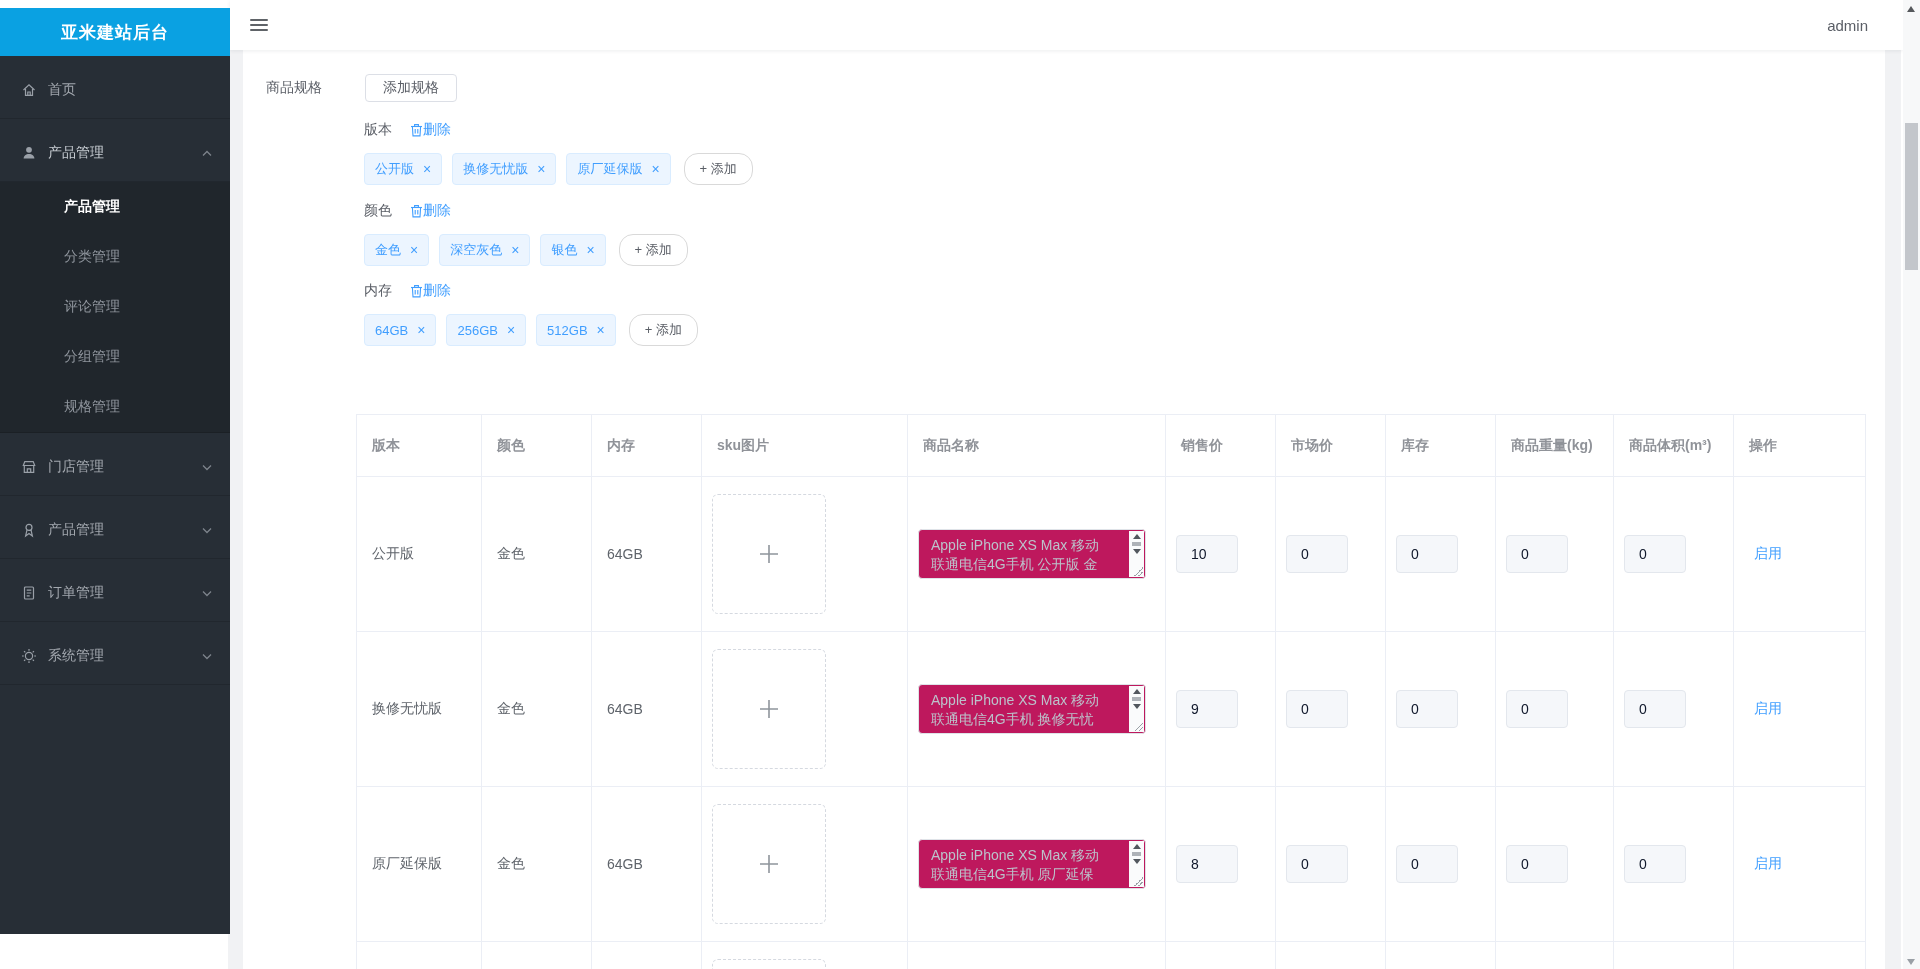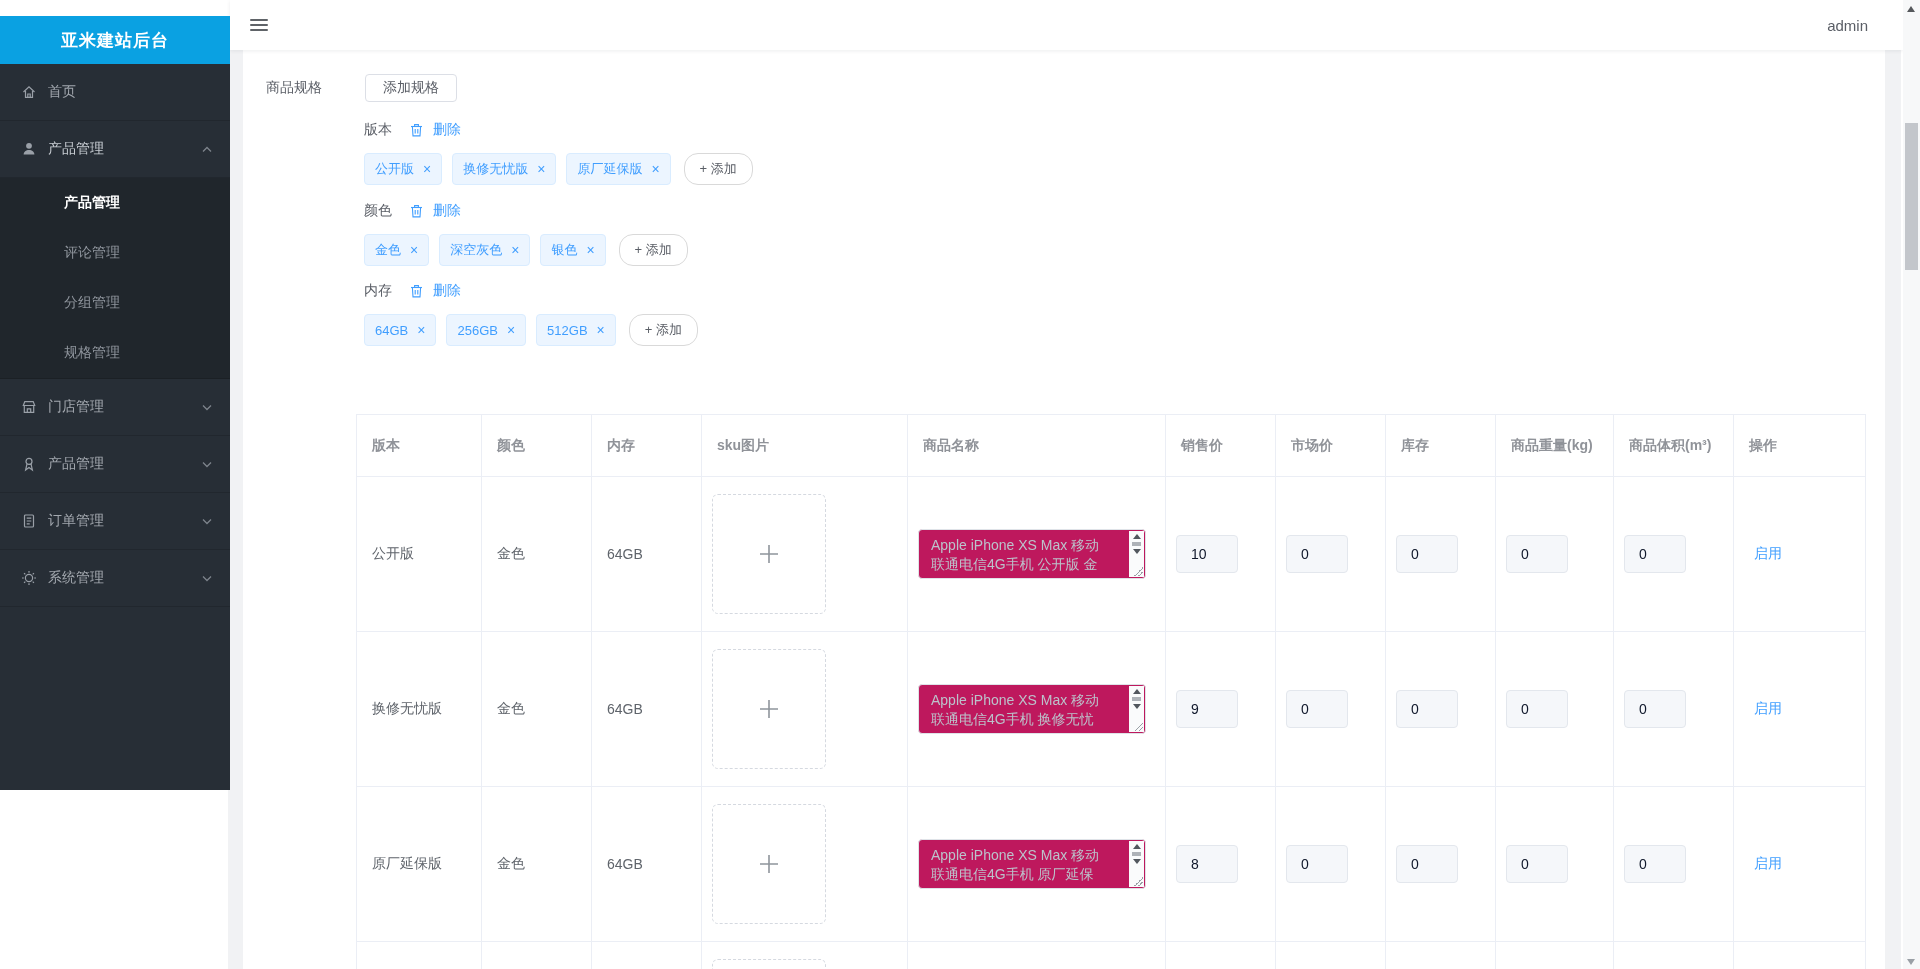--- a/index.html
+++ b/index.html
@@ -1,25 +1,25 @@
 <!DOCTYPE html>
 <html><head>
 <meta charset="utf-8">
 <style>
   * { margin:0; padding:0; box-sizing:border-box; }
   html,body { width:1920px; height:969px; overflow:hidden; }
   body { font-family:"Liberation Sans","DejaVu Sans",sans-serif; background:#fff; color:#5f646b; }
   .app { position:relative; width:1920px; height:969px; overflow:hidden; }
 
   
-  .sidebar { position:absolute; left:0; top:16px; width:230px; height:774px; background:#272e36; z-index:5; }
+  .sidebar { position:absolute; left:0; top:8px; width:230px; height:926px; background:#272e36; z-index:5; }
   .logo { height:48px; background:#0aa1e2; color:#fff; font-size:17px; font-weight:bold;
           display:flex; align-items:center; justify-content:center; letter-spacing:1px; }
   .nav-item { height:57px; display:flex; align-items:center; padding:0 18px 0 20px;
-              color:#a3a8af; font-size:14px; cursor:pointer; border-bottom:1px solid rgba(0,0,0,.14); }
+              color:#a3a8af; font-size:14px; cursor:pointer; border-bottom:1px solid rgba(0,0,0,.14);margin-top:6px; }
   .nav-item .nav-icon { width:17px; height:17px; margin-right:11px; display:flex; align-items:center; justify-content:center; color:#9aa0a8; }
   .nav-item .chev { margin-left:auto; color:#7d848c; display:flex; }
   .nav-item.parent-open { color:#c8cdd3; }
   .submenu { background:#20262c; border-bottom:1px solid rgba(0,0,0,.14); }
   .sub-item { height:50px; display:flex; align-items:center; padding-left:64px; font-size:14px; color:#8f959d; cursor:pointer; }
   .sub-item.active { color:#ffffff; font-weight:bold; }
 
   
   .topbar { position:absolute; left:230px; top:0; width:1673px; height:50px; background:#fff;
             box-shadow:0 1px 4px rgba(0,21,41,.08); display:flex; align-items:center;
@@ -34,21 +34,21 @@
 
   .title-row { position:absolute; left:23px; top:22px; height:32px; display:flex; align-items:center; }
   .page-title { font-size:14px; color:#5a5e66; margin-right:43px; }
   .btn-plain { height:28px; padding:0 17px; background:#fff; border:1px solid #dcdfe6; border-radius:4px;
                font-size:14px; color:#5a5e66; cursor:pointer; font-family:inherit; }
 
   .spec-group { position:absolute; left:121px; }
   .g1 { top:70px; } .g2 { top:151px; } .g3 { top:231px; }
   .group-head { display:flex; align-items:center; height:20px; }
   .group-name { font-size:14px; color:#5a5e66; }
-  .delete-link { display:flex; align-items:center; gap:10px; margin-left:18px; color:#409eff; font-size:14px; cursor:pointer; }
+  .delete-link { display:flex; align-items:center; gap:0; margin-left:18px; color:#409eff; font-size:14px; cursor:pointer; }
   .tag-row { margin-top:13px; display:flex; align-items:center; }
   .tag { height:32px; display:inline-flex; align-items:center; gap:9px; padding:0 10px;
          background:#ecf5ff; border:1px solid #d9ecff; border-radius:4px; color:#409eff;
          font-size:13px; margin-right:10px; }
   .tag-x { font-size:14px; line-height:1; cursor:pointer; color:#409eff; }
   .add-btn { height:32px; padding:0 15px; background:#fff; border:1px solid #d9d9d9; border-radius:14px;
              color:#5a5e66; font-size:13px; cursor:pointer; margin-left:3px; font-family:inherit; }
 
   
   .table-wrap { position:absolute; left:113px; top:364px; }
@@ -122,20 +122,23 @@
       <span class="chev">
         <svg width="10" height="7" viewBox="0 0 10 7" fill="none" stroke="currentColor" stroke-width="1.3">
           <polyline points="1,5.5 5,1.5 9,5.5"></polyline>
         </svg>
       </span>
     </div>
 
     <div class="submenu">
       <div class="sub-item active">
         <span>产品管理</span>
+      </div>
+      <div class="sub-item">
+        <span>分类管理</span>
       </div>
       <div class="sub-item">
         <span>评论管理</span>
       </div>
       <div class="sub-item">
         <span>分组管理</span>
       </div>
       <div class="sub-item">
         <span>规格管理</span>
       </div>

